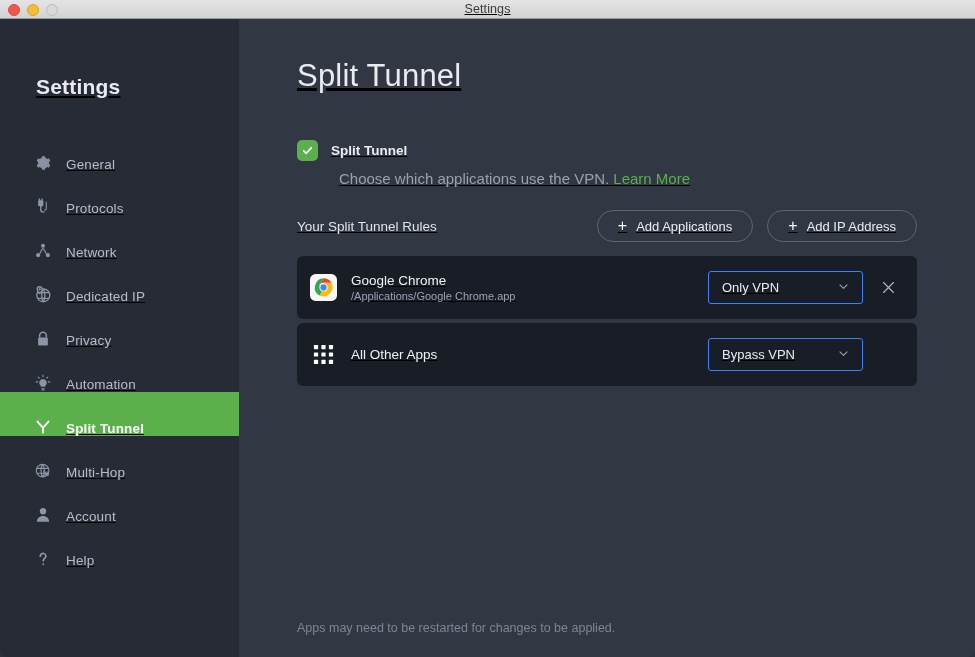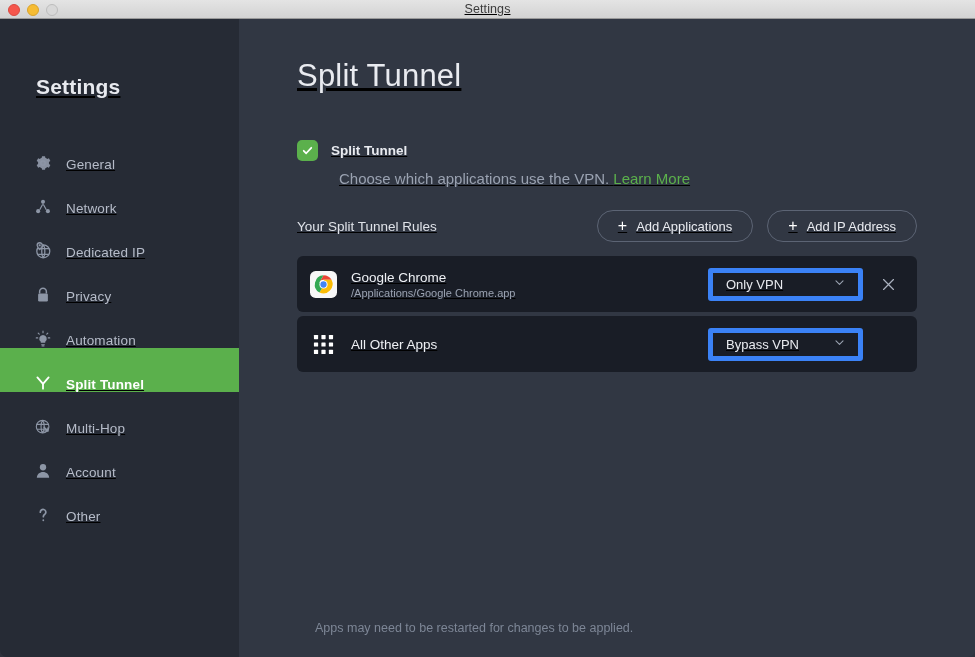--- a/index.html
+++ b/index.html
@@ -193,21 +193,21 @@
     font-weight: normal;
   }
 
   
   .rules-list {
     padding: 14px 58px 0 58px;
   }
   .rule-card {
     background: #191d26;
     border-radius: 6px;
-    height: 56px;
+    height: 63px;
     display: flex;
     align-items: center;
     padding: 0 12px 0 13px;
     margin-bottom: 4px;
   }
   .rule-icon {
     width: 27px;
     height: 27px;
     flex: 0 0 27px;
     display: flex;
@@ -231,21 +231,21 @@
     color: #9aa2b1;
   }
   .rule-controls {
     display: flex;
     align-items: center;
     gap: 8px;
   }
   .select {
     width: 155px;
     height: 33px;
-    border: 5px solid #3b82f6;
+    border: 1px solid #3b82f6;
     border-radius: 3px;
     background: transparent;
     display: flex;
     align-items: center;
     justify-content: space-between;
     padding: 0 12px 0 13px;
     cursor: pointer;
   }
   .select-value {
     font-size: 13px;
@@ -257,21 +257,21 @@
     display: flex;
     align-items: center;
     justify-content: center;
     cursor: pointer;
   }
   .x-spacer { width: 34px; height: 34px; flex: 0 0 34px; }
 
   
   .footer-note {
     position: absolute;
-    left: 76px;
+    left: 58px;
     bottom: 22px;
     font-size: 12.5px;
     color: #7d8696;
   }
 </style>
 </head>
 <body>
 
 <div class="window">
 
@@ -294,20 +294,31 @@
         <div class="nav-item">
           <span class="nav-icon">
             <svg width="18" height="18" viewBox="0 0 24 24" fill="#8d96a6">
               <path d="M12 8.2a3.8 3.8 0 100 7.6 3.8 3.8 0 000-7.6zm0 5.8a2 2 0 110-4 2 2 0 010 4z"></path>
               <path d="M20 12c0-.5-.05-1-.14-1.47l2-1.3-2-3.46-2.26.83a7.9 7.9 0 00-2.5-1.45L14.7 3h-4l-.4 2.15a7.9 7.9 0 00-2.5 1.45L5.54 5.77l-2 3.46 2 1.3c-.1.47-.14.97-.14 1.47s.05 1 .14 1.47l-2 1.3 2 3.46 2.26-.83a7.9 7.9 0 002.5 1.45l.4 2.15h4l.4-2.15a7.9 7.9 0 002.5-1.45l2.26.83 2-3.46-2-1.3c.1-.47.14-.97.14-1.47z" opacity="0.95"></path>
             </svg>
           </span>
           <span class="nav-label">General</span>
         </div>
 
+        <div class="nav-item">
+          <span class="nav-icon">
+            <svg width="18" height="18" viewBox="0 0 24 24" fill="none" stroke="#8d96a6" stroke-width="1.8">
+              <rect x="5.5" y="3" width="7" height="8" rx="1.6" fill="#8d96a6" stroke="none"></rect>
+              <path d="M7.2 3V1.2M10.8 3V1.2" stroke-linecap="round"></path>
+              <path d="M9 11v4.5a3 3 0 003 3h1.2" stroke-linecap="round"></path>
+              <path d="M16.5 5.5v8c0 1.4-1 2.5-2.2 2.5" stroke-linecap="round" opacity="0.8"></path>
+            </svg>
+          </span>
+          <span class="nav-label">Protocols</span>
+        </div>
 
         <div class="nav-item">
           <span class="nav-icon">
             <svg width="18" height="18" viewBox="0 0 24 24" fill="#8d96a6">
               <circle cx="12" cy="5" r="2.7"></circle>
               <circle cx="5.5" cy="17.5" r="2.7"></circle>
               <circle cx="18.5" cy="17.5" r="2.7"></circle>
               <path d="M11.3 7.3l-4.4 8 1.4.8 4.4-8zM12.7 7.3l4.4 8-1.4.8-4.4-8z"></path>
             </svg>
           </span>
@@ -379,21 +390,21 @@
           <span class="nav-label">Account</span>
         </div>
 
         <div class="nav-item">
           <span class="nav-icon">
             <svg width="18" height="18" viewBox="0 0 24 24" fill="none" stroke="#8d96a6" stroke-width="2.3" stroke-linecap="round">
               <path d="M8.4 8.2a3.7 3.7 0 117 1.7c-.8 1.4-2.9 1.9-2.9 3.7v.6"></path>
               <circle cx="12.4" cy="19" r="1.2" fill="#8d96a6" stroke="none"></circle>
             </svg>
           </span>
-          <span class="nav-label">Other</span>
+          <span class="nav-label">Help</span>
         </div>
 
       </div>
     </div>
 
     <div class="main">
 
       <div class="page-title">Split Tunnel</div>
 
       <div class="toggle-row">

